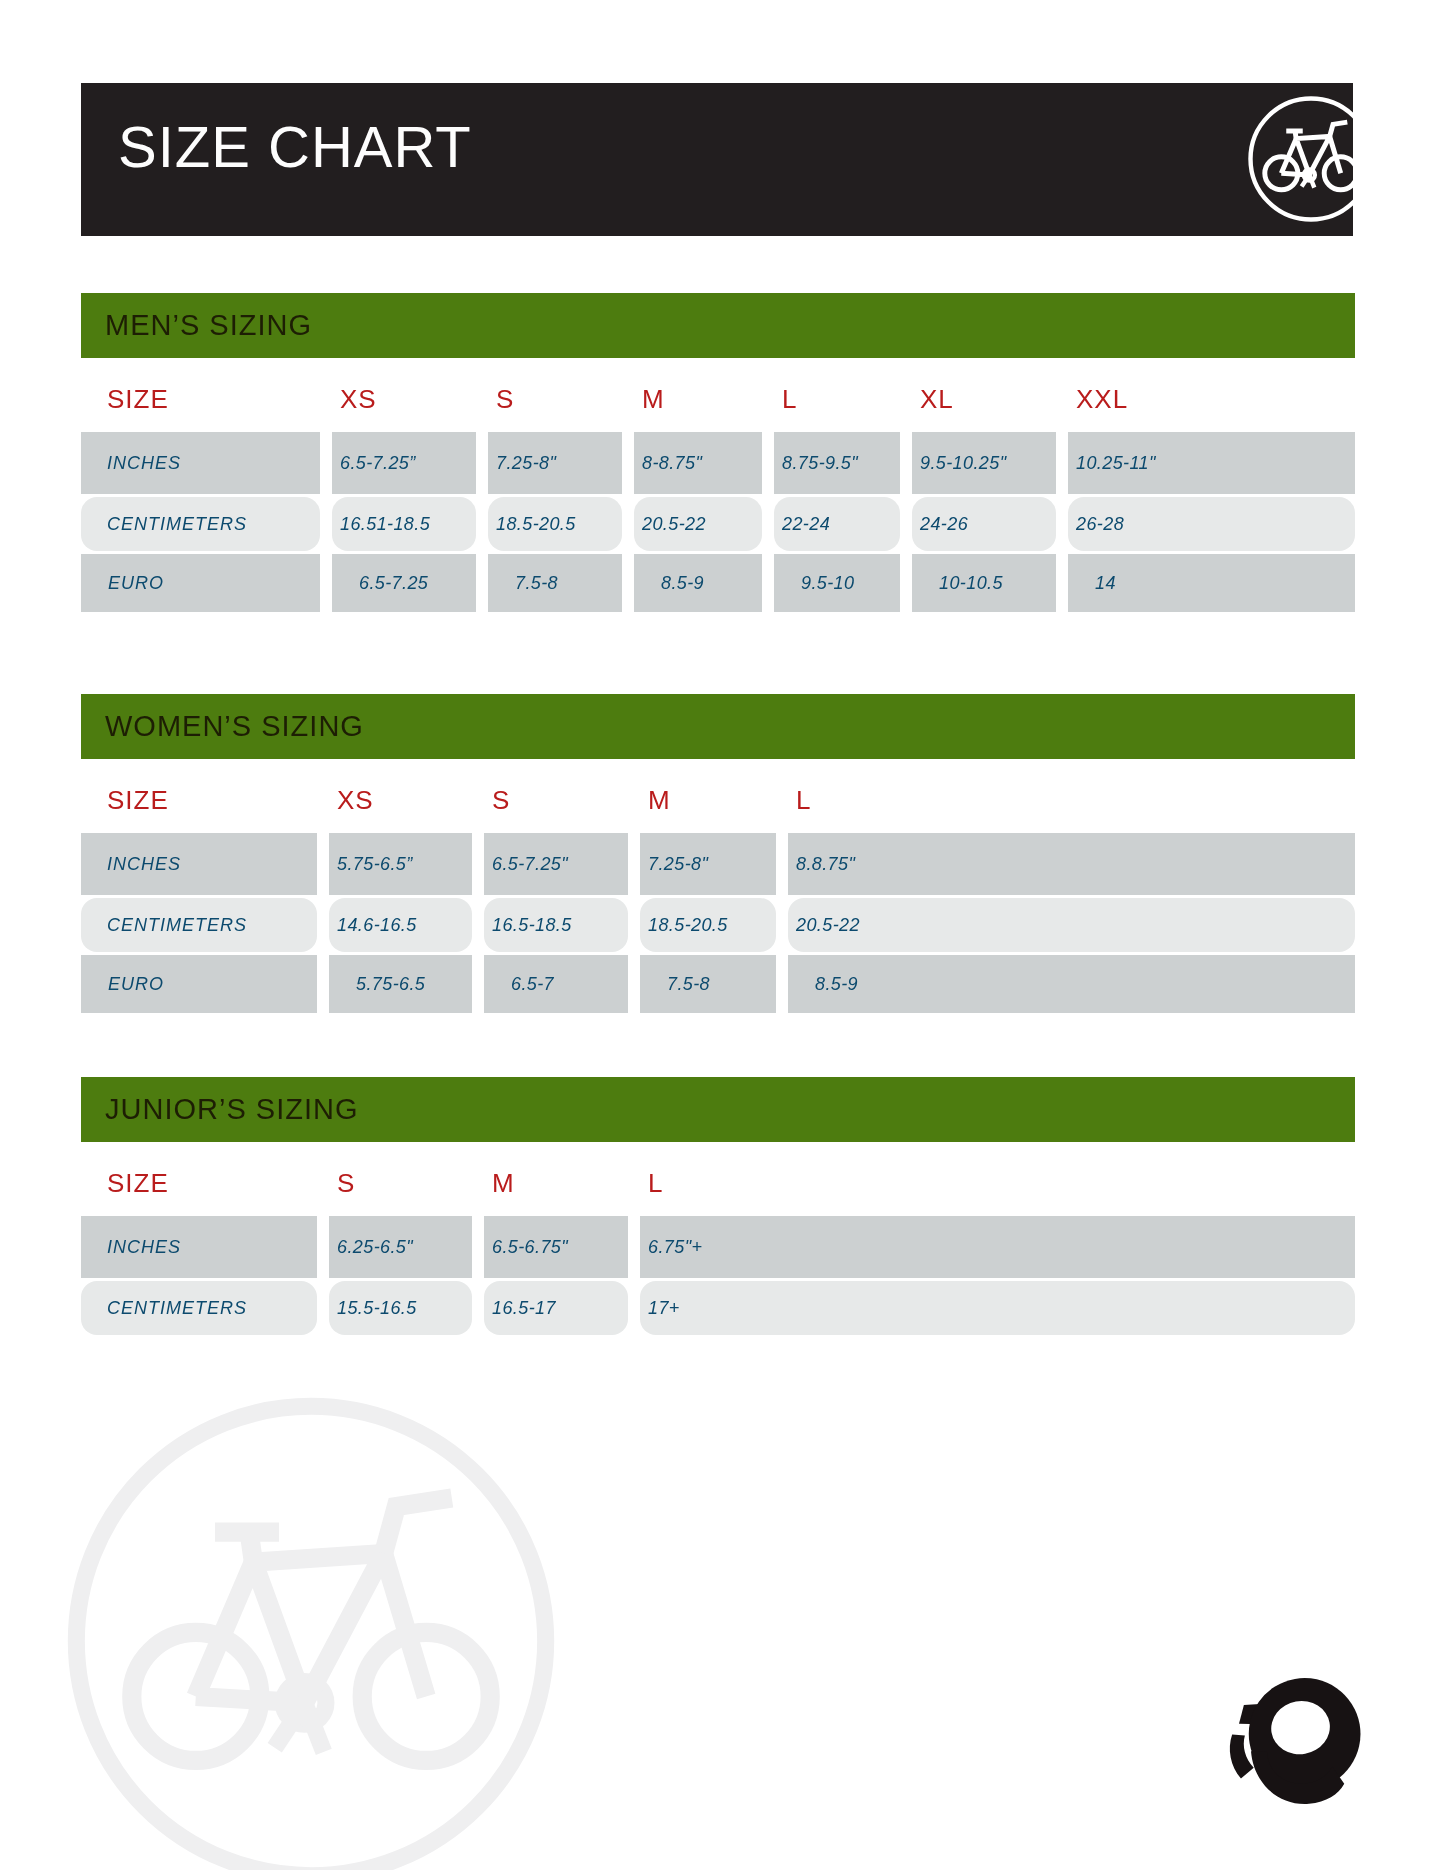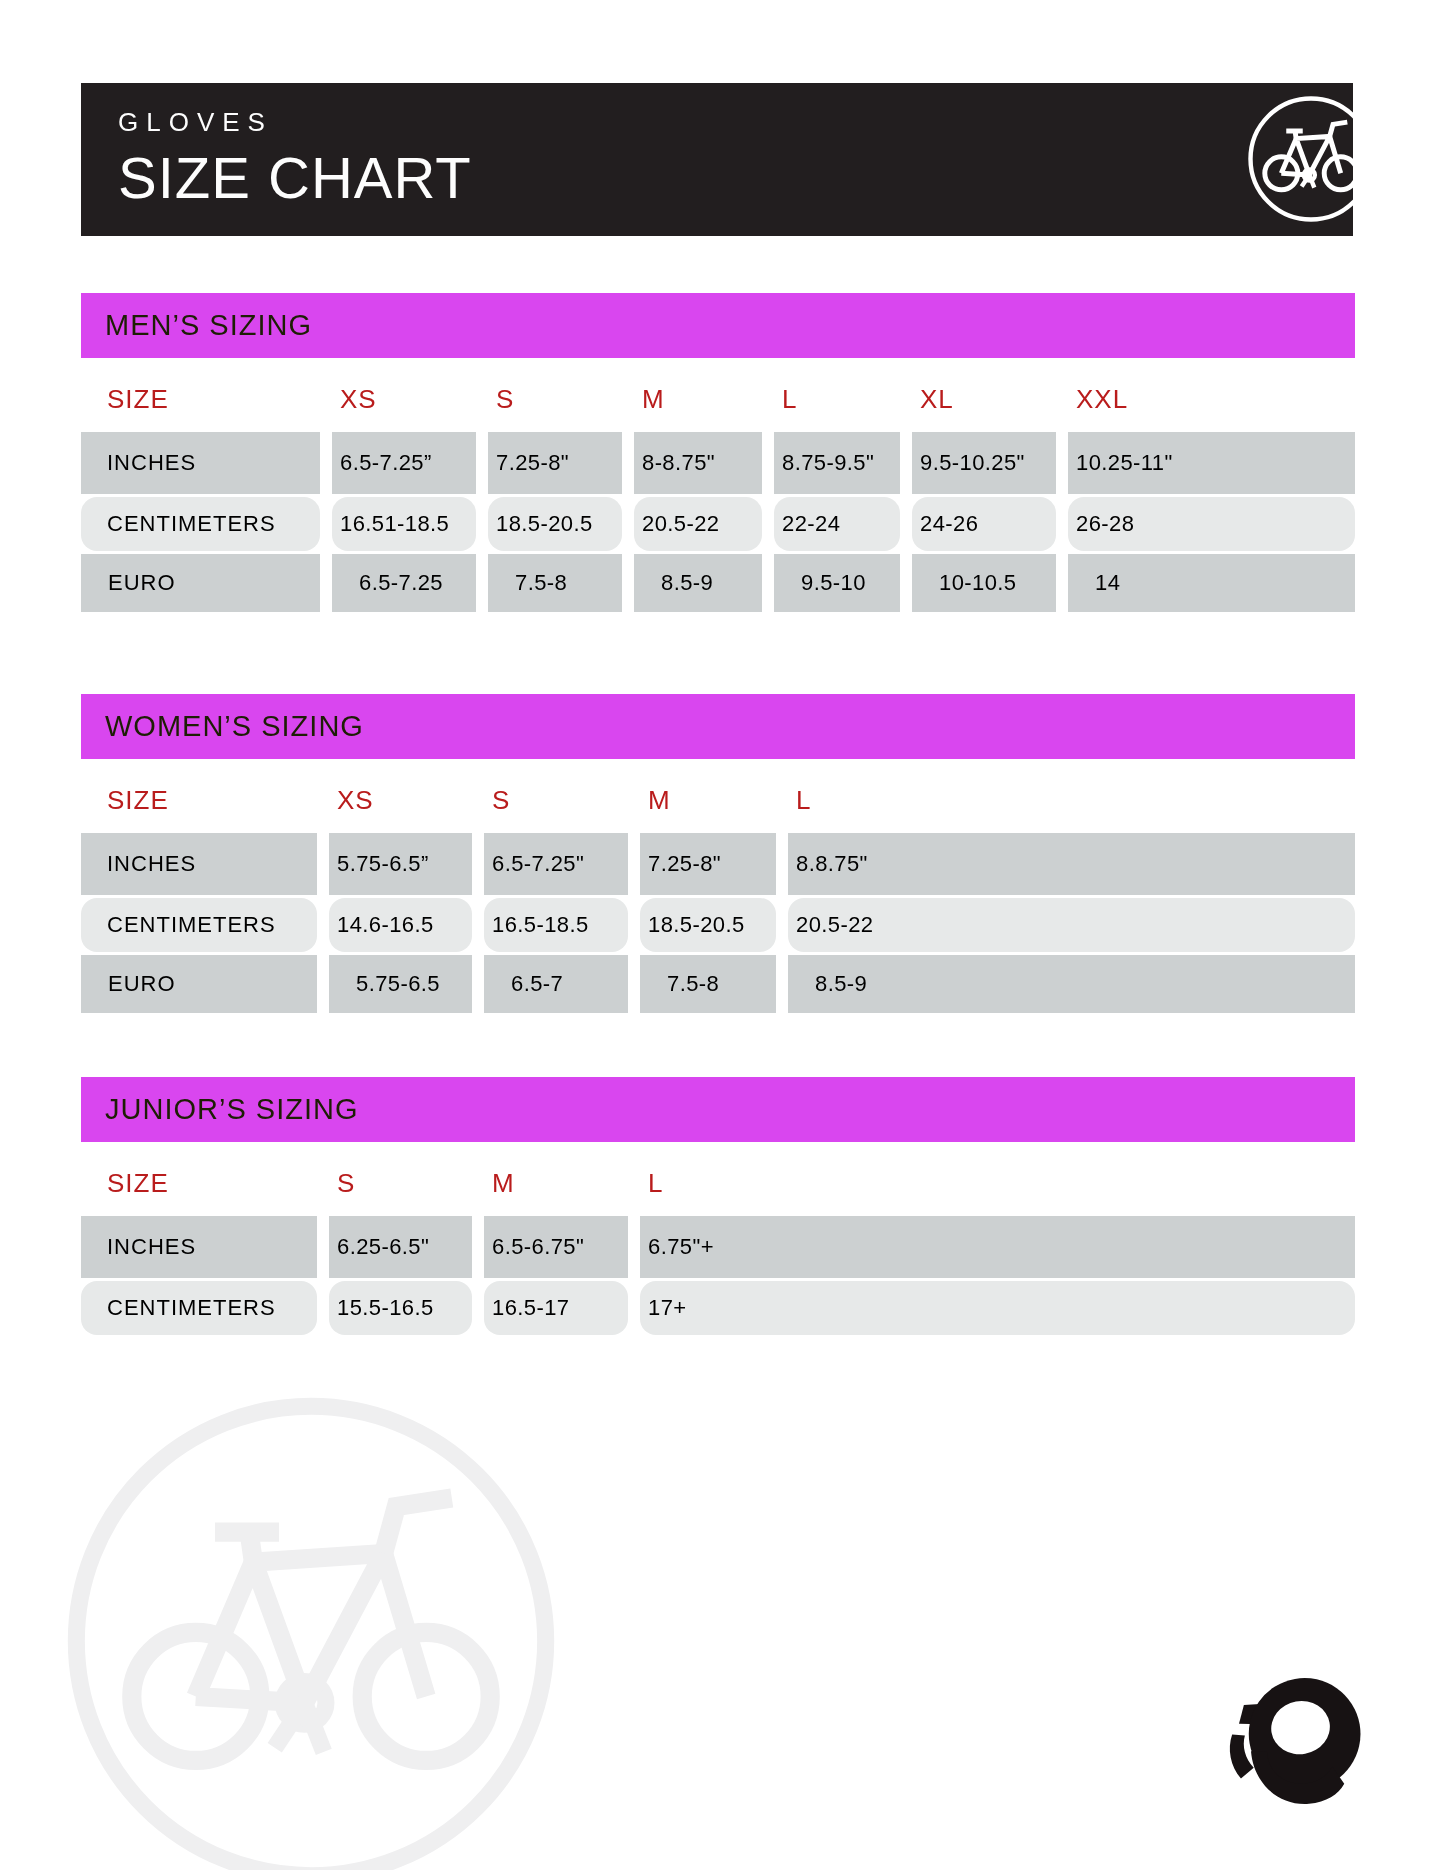--- a/index.html
+++ b/index.html
@@ -12,35 +12,35 @@
   .banner-sub{font-size:26px;font-weight:400;letter-spacing:8px;color:#fdfdfd;}
   .banner-title{font-size:58px;font-weight:500;letter-spacing:1px;margin-top:6px;color:#fdfdfd;}
   .banner-icon{position:absolute;top:10px;right:-24px;width:132px;height:132px;}
 
   
   .content{position:absolute;left:81px;top:0;width:1274px;}
   .section-mens{margin-top:293px;}
   .section-womens{margin-top:82px;}
   .section-juniors{margin-top:64px;}
 
-  .band{height:65px;background:#d946ef;display:flex;align-items:center;padding-left:24px;box-sizing:border-box;}
+  .band{height:65px;background:#4d7c0f;display:flex;align-items:center;padding-left:24px;box-sizing:border-box;}
   .band-title{font-size:29px;font-weight:500;letter-spacing:1px;color:#1d1e04;}
 
   .cols-men{display:grid;grid-template-columns:239px 144px 134px 128px 126px 144px 1fr;column-gap:12px;}
   .cols-women{display:grid;grid-template-columns:236px 143px 144px 136px 1fr;column-gap:12px;}
   .cols-jr{display:grid;grid-template-columns:236px 143px 144px 1fr;column-gap:12px;}
 
   .size-row{margin-top:26px;height:30px;align-items:center;}
   .size-row > div{font-size:26px;letter-spacing:1px;color:#b91c1c;}
   .size-row > div:first-child{padding-left:26px;}
   .size-row > div{padding-left:8px;}
   .size-row > div.lbl{padding-left:26px;}
 
   .table{margin-top:18px;}
-  .trow > div{display:flex;align-items:center;font-size:22px;letter-spacing:0.4px;color:#000000;padding-left:8px;box-sizing:border-box;}
+  .trow > div{display:flex;align-items:center;font-size:18px;letter-spacing:0.4px;color:#0c4a6e;padding-left:8px;box-sizing:border-box;font-style:italic;}
   .trow > div.lbl{padding-left:26px;letter-spacing:1px;}
   .trow.dark > div{background:#ccd0d1;}
   .trow.light > div{background:#e7e9e9;border-radius:16px;}
   .trow.h1 > div{height:62px;}
   .trow.h2 > div{height:54px;}
   .trow.h3 > div{height:58px;padding-left:27px;}
   .trow + .trow{margin-top:3px;}
 
   
   .watermark{position:absolute;left:55px;top:1385px;width:512px;height:512px;}
@@ -65,21 +65,20 @@
       </g>
     </defs>
   </svg>
 
   <svg class="watermark" viewBox="0 0 120 120">
     <use href="#bike-circle" stroke="#efeff0"></use>
   </svg>
 
   <div class="banner">
     <div class="banner-text">
-      <div class="banner-sub">GLOVES</div>
       <div class="banner-title">SIZE CHART</div>
     </div>
     <svg class="banner-icon" viewBox="0 0 120 120">
       <use href="#bike-circle" stroke="#ffffff"></use>
     </svg>
   </div>
 
   <div class="content">
 
     <div class="section-mens">

